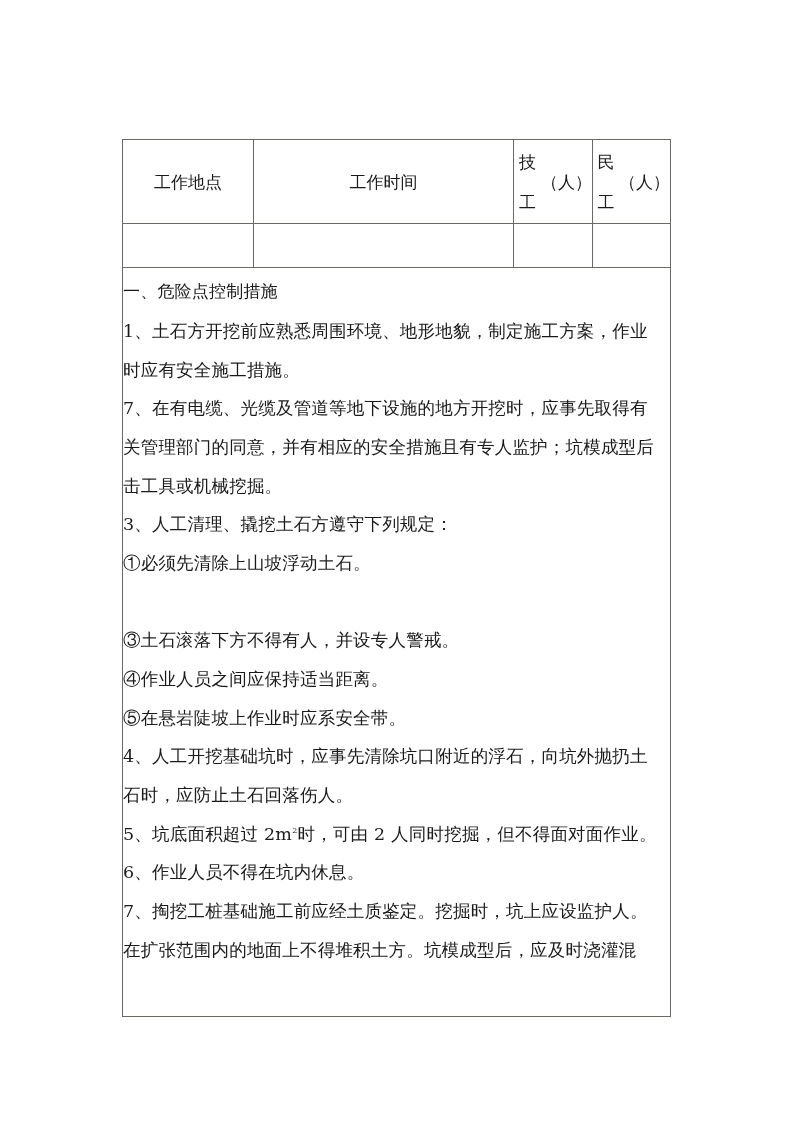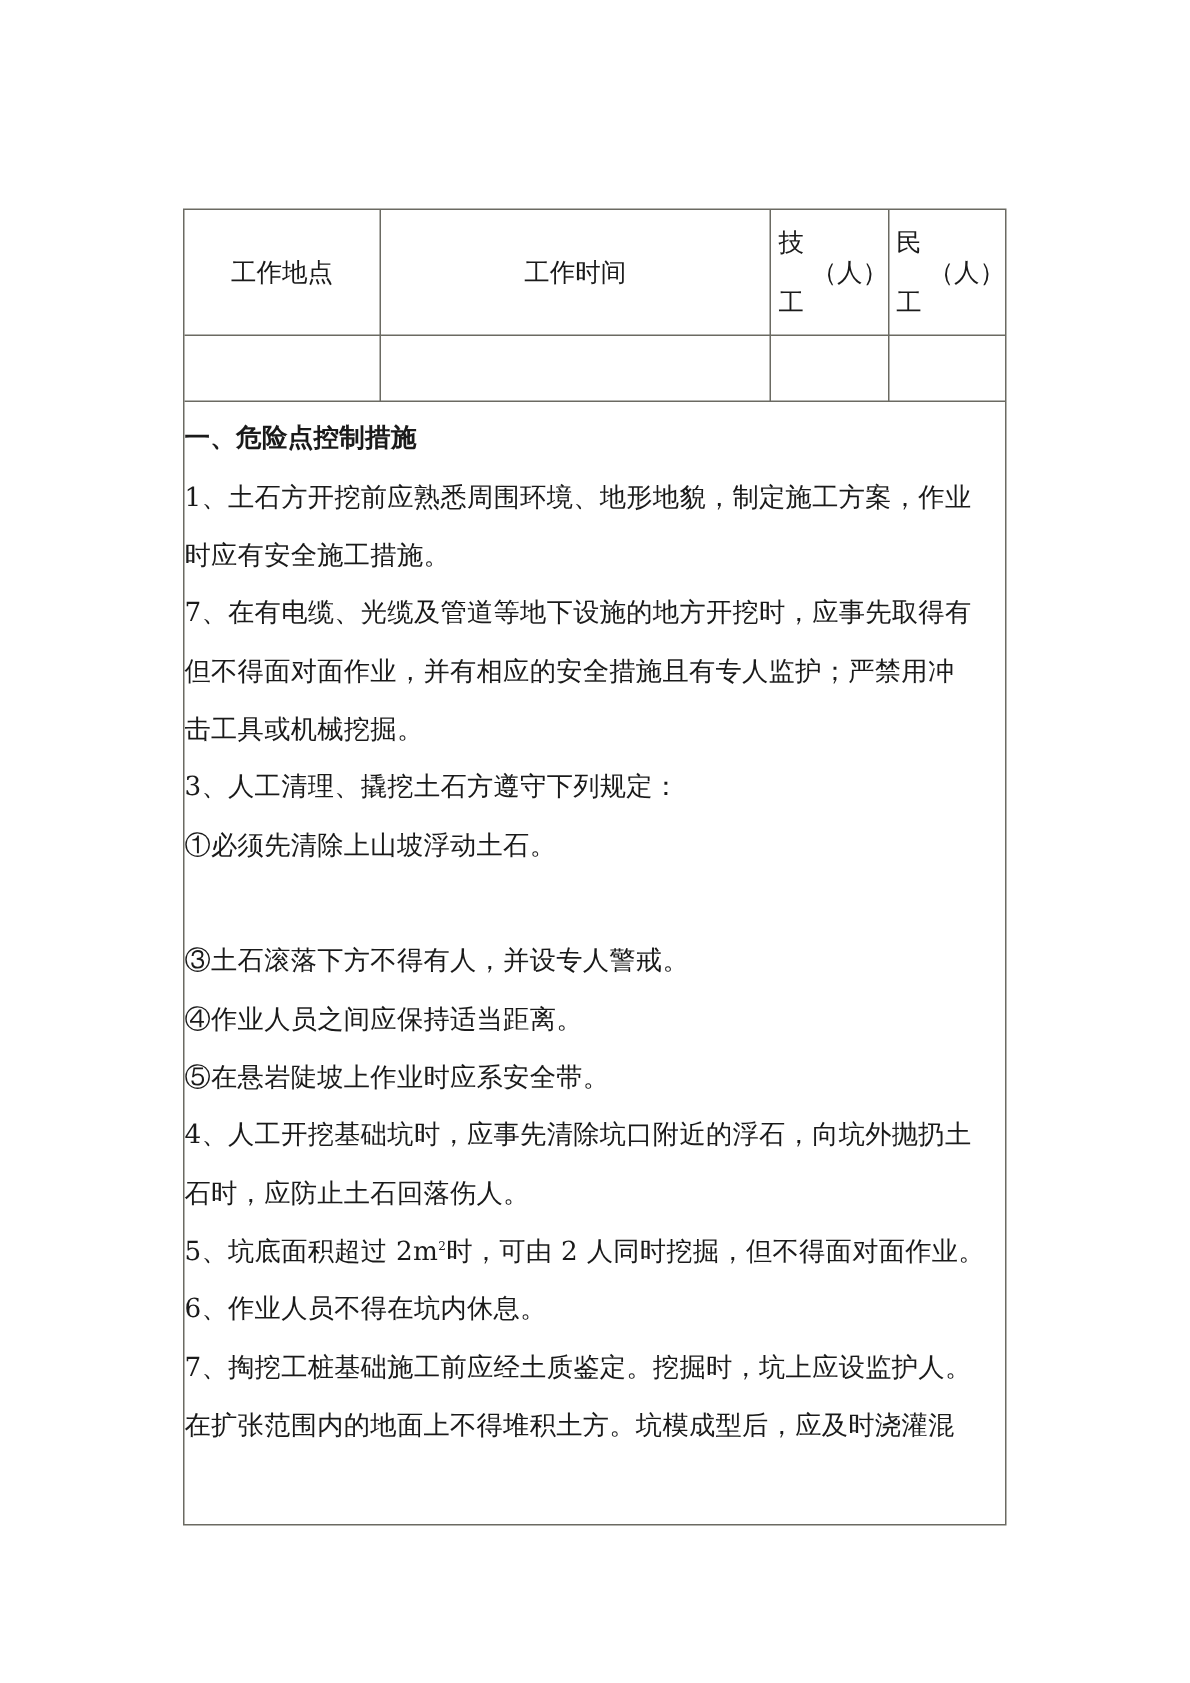--- a/index.html
+++ b/index.html
@@ -8,21 +8,21 @@
   .tbl { position: absolute; left: 122px; top: 139px; width: 549px; height: 878px;
          border: 1.5px solid #6b6a62; box-sizing: border-box; }
   .hline { position: absolute; height: 0; border-top: 1.5px solid #6b6a62; left: 0; right: 0; }
   .vline { position: absolute; width: 0; border-left: 1.5px solid #6b6a62; top: 0; }
   .hdr { position: absolute; top: 0; height: 84px; display: flex; align-items: center;
          justify-content: center; font-size: 17px; text-align: center; line-height: 40px; }
   .hdr.two { flex-direction: row; }
   .cell-empty { position: absolute; top: 84px; height: 44px; }
   .line { position: absolute; left: 0; right: 0; font-size: 17.5px; white-space: nowrap;
           letter-spacing: 0.2px; }
-  .heading { font-weight: bold; font-family: "DejaVu Sans", "Liberation Sans", sans-serif; font-size: 17px; }
+  .heading { font-weight: normal; font-family: "DejaVu Sans", "Liberation Sans", sans-serif; font-size: 17px; }
   sup { font-size: 8px; vertical-align: 7px; }
 </style>
 </head>
 <body>
 
 <div class="tbl">
 
   <div class="hline" style="top:83px"></div>
   <div class="hline" style="top:127px"></div>
 
@@ -47,21 +47,21 @@
 
   <div class="cell-empty" style="left:0;width:130px"></div>
   <div class="cell-empty" style="left:131px;width:259px"></div>
   <div class="cell-empty" style="left:391px;width:78px"></div>
   <div class="cell-empty" style="left:470px;width:77px"></div>
 
   <div class="line heading" style="top:140px">一、危险点控制措施</div>
   <div class="line" style="top:179px">1、土石方开挖前应熟悉周围环境、地形地貌，制定施工方案，作业</div>
   <div class="line" style="top:218px">时应有安全施工措施。</div>
   <div class="line" style="top:256px">7、在有电缆、光缆及管道等地下设施的地方开挖时，应事先取得有</div>
-  <div class="line" style="top:295px">但不得面对面作业，并有相应的安全措施且有专人监护；严禁用冲</div>
+  <div class="line" style="top:295px">关管理部门的同意，并有相应的安全措施且有专人监护；坑模成型后</div>
   <div class="line" style="top:334px">击工具或机械挖掘。</div>
   <div class="line" style="top:372px">3、人工清理、撬挖土石方遵守下列规定：</div>
   <div class="line" style="top:411px">①必须先清除上山坡浮动土石。</div>
   <div class="line" style="top:527px">④作业人员之间应保持适当距离。</div>
   <div class="line" style="top:488px">③土石滚落下方不得有人，并设专人警戒。</div>
   <div class="line" style="top:566px">⑤在悬岩陡坡上作业时应系安全带。</div>
   <div class="line" style="top:604px">4、人工开挖基础坑时，应事先清除坑口附近的浮石，向坑外抛扔土</div>
   <div class="line" style="top:643px">石时，应防止土石回落伤人。</div>
   <div class="line" style="top:682px"><span>5、坑底面积超过 2m</span><sup>2</sup><span>时，可由 2 人同时挖掘，但不得面对面作业。</span></div>
   <div class="line" style="top:720px">6、作业人员不得在坑内休息。</div>

